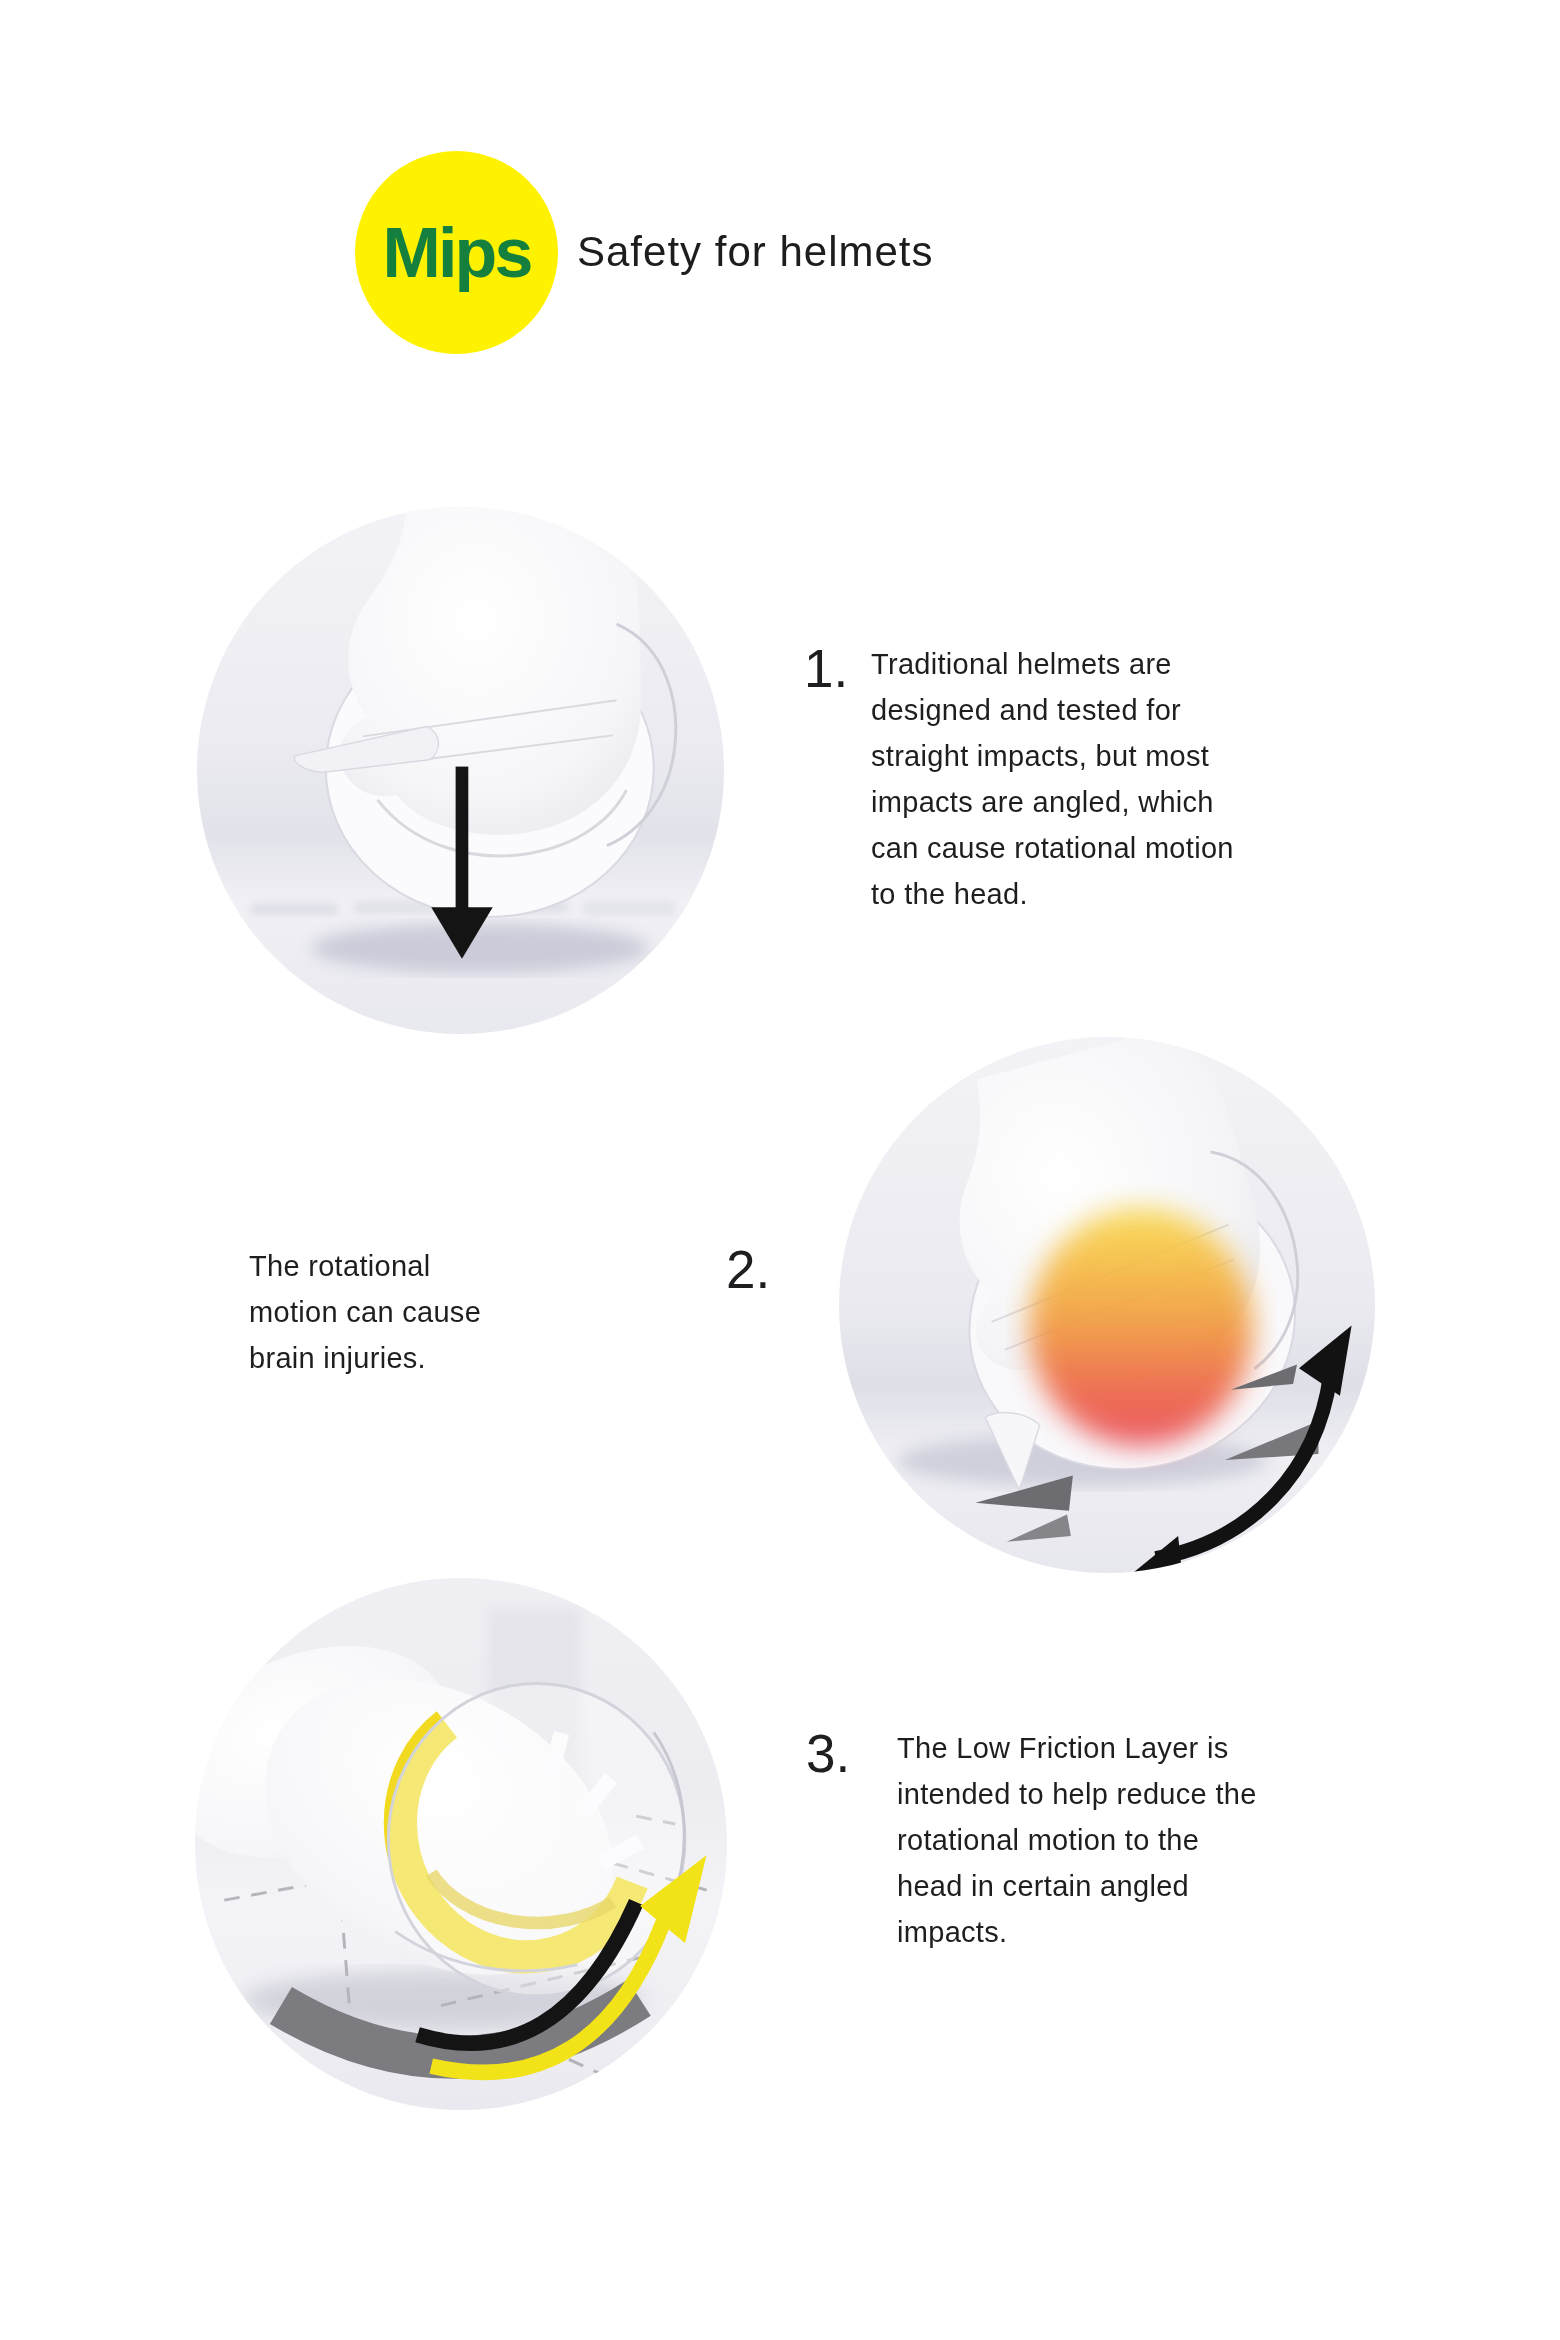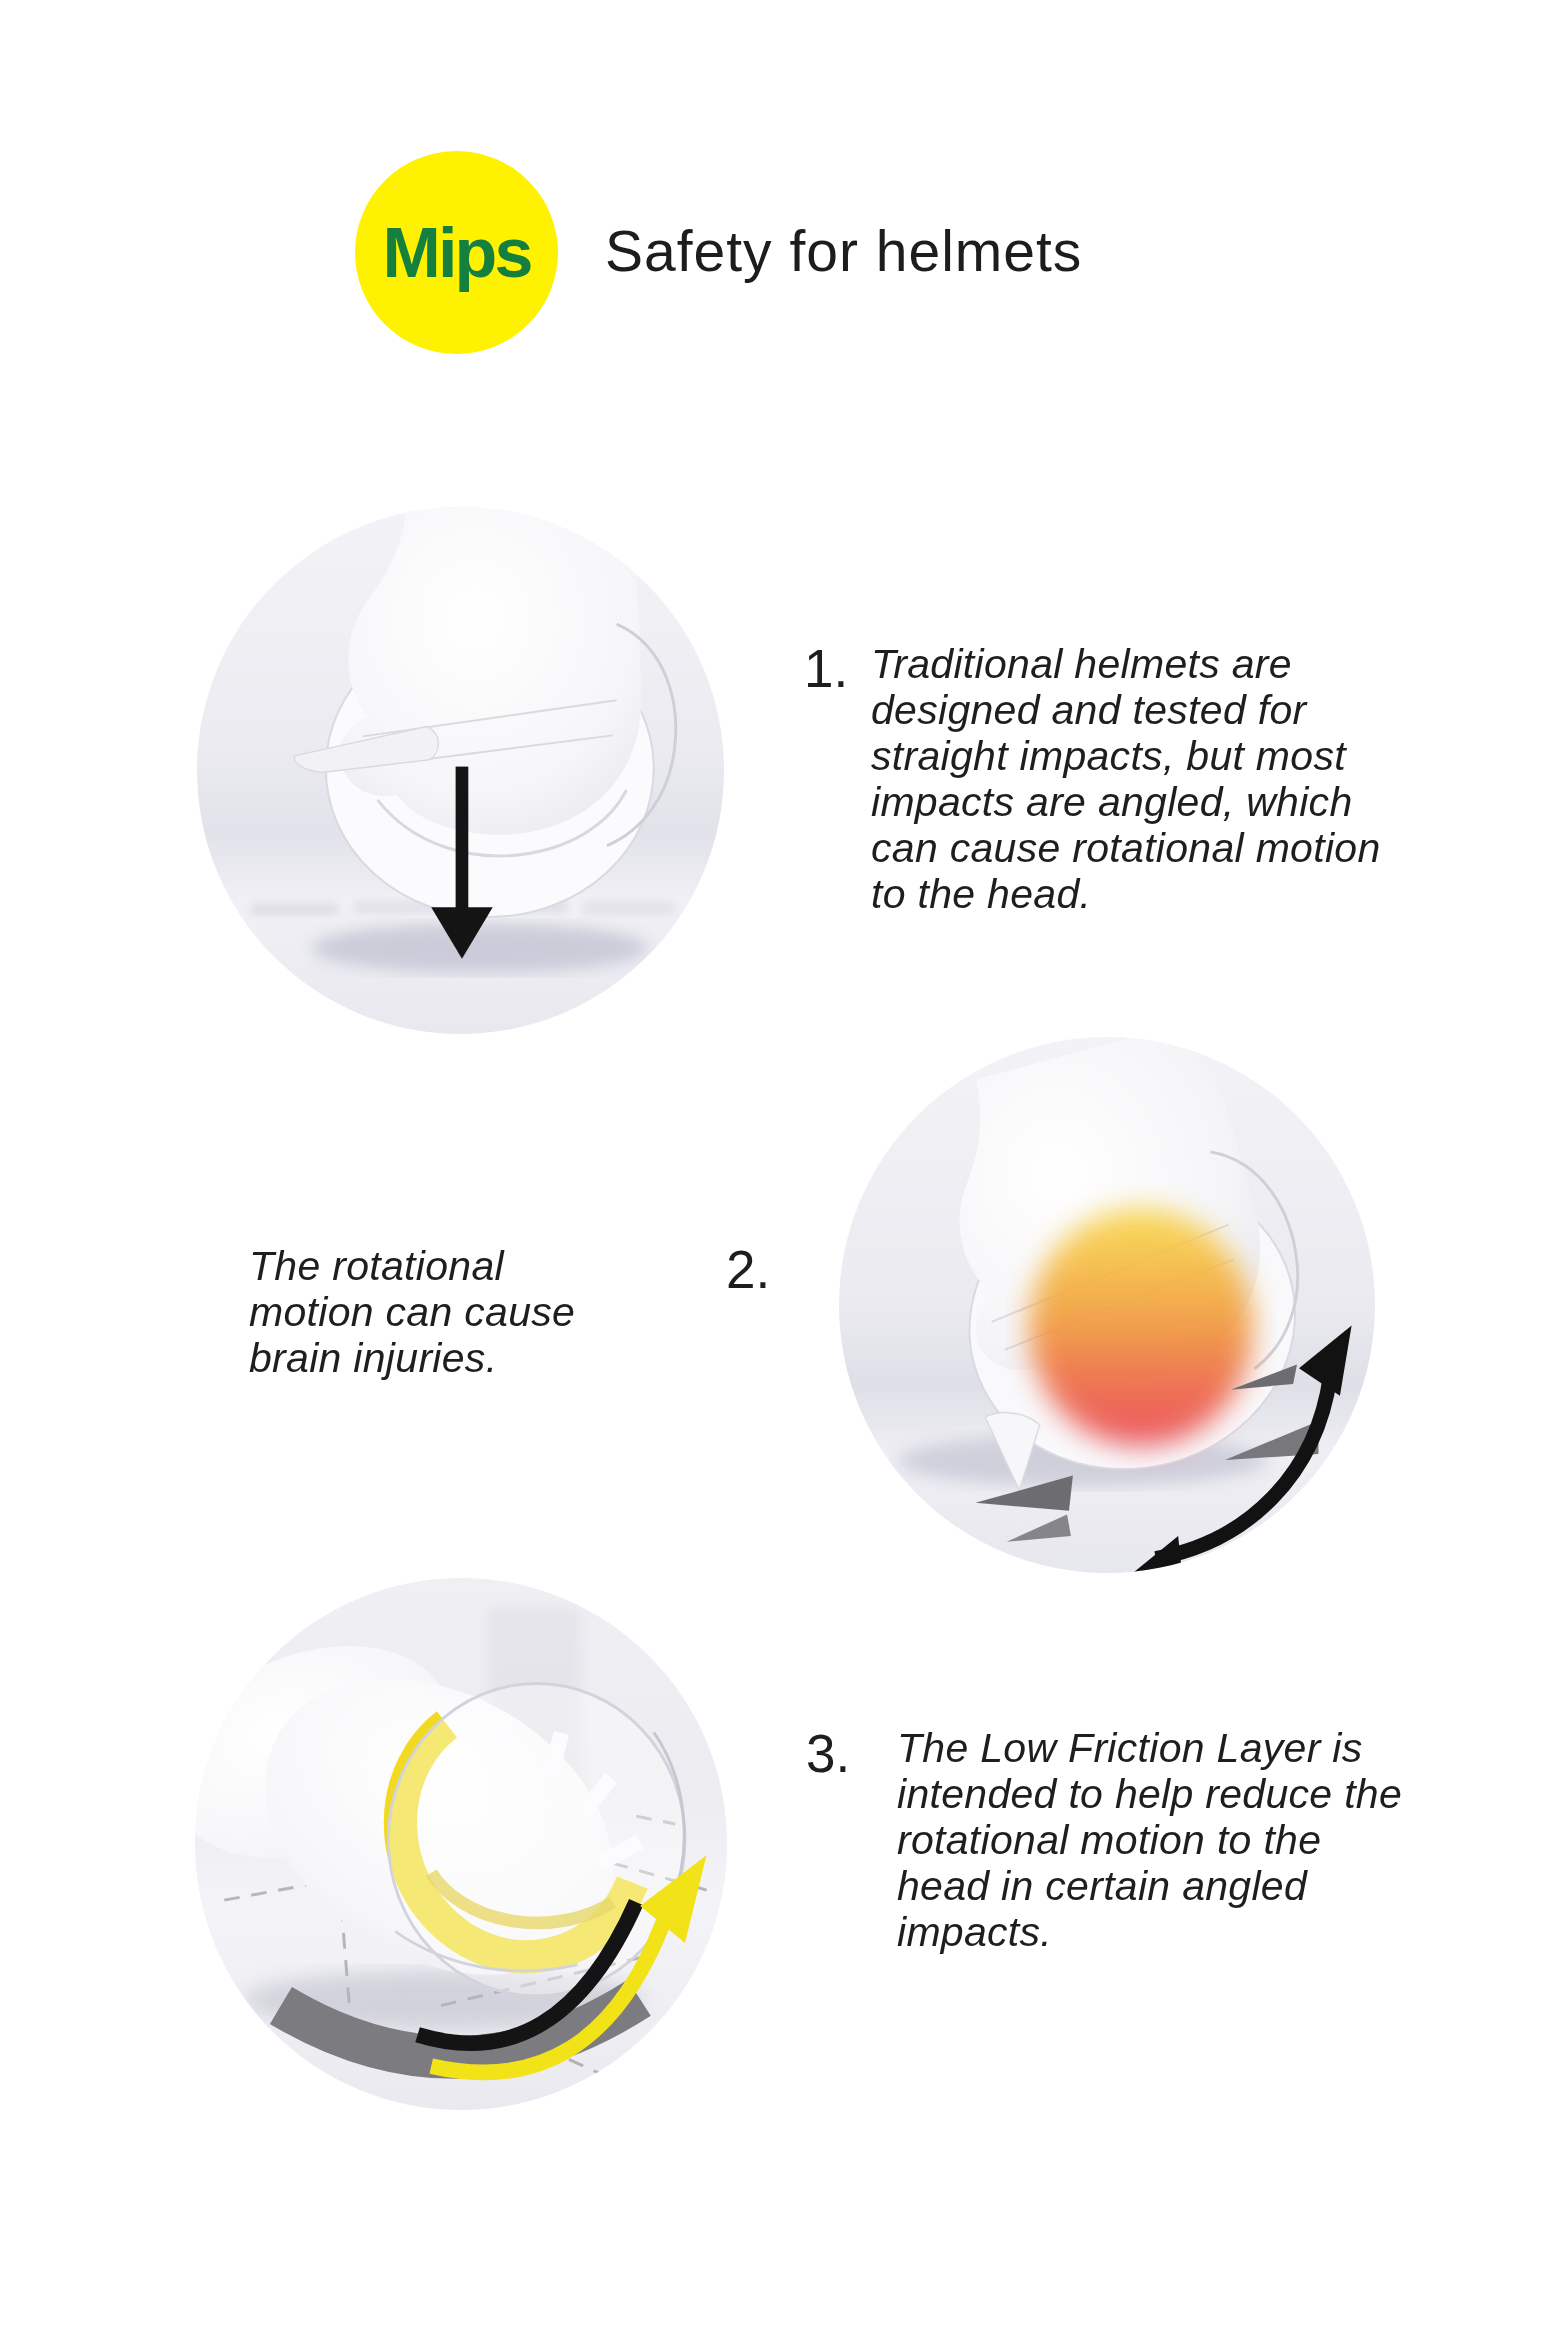--- a/index.html
+++ b/index.html
@@ -1,33 +1,33 @@
 <!DOCTYPE html>
 <html><head>
 <meta charset="utf-8">
 <style>
   html,body{margin:0;padding:0;background:#ffffff;}
   .page{position:relative;width:1560px;height:2341px;background:#ffffff;overflow:hidden;
         font-family:"Liberation Sans", sans-serif;color:#1e1e20;}
   .logo-circle{position:absolute;left:355px;top:151px;width:203px;height:203px;border-radius:50%;
         background:#FFF200;display:flex;align-items:center;justify-content:center;}
   .logo-text{font-weight:700;font-size:70px;letter-spacing:-2.9px;color:#15803d;line-height:1;}
-  .page-title{position:absolute;left:605px;top:220px;font-size:57px;font-weight:300;
+  .page-title{position:absolute;left:577px;top:220px;font-size:42px;font-weight:300;
         letter-spacing:1px;line-height:63px;color:#1d1d1f;white-space:nowrap;}
   .illus{position:absolute;}
   .illus svg{display:block;width:100%;height:100%;}
   .illus-c1{left:197px;top:507px;width:527px;height:527px;}
   .illus-c2{left:839px;top:1037px;width:536px;height:536px;}
   .illus-c3{left:195px;top:1578px;width:532px;height:532px;}
   .step-num{position:absolute;font-size:53px;line-height:53px;font-weight:400;color:#1e1e20;}
   .num-1{left:804px;top:642px;}
   .num-2{left:726px;top:1243px;}
   .num-3{left:806px;top:1727px;}
-  .step-text{position:absolute;font-size:41px;line-height:46px;letter-spacing:0.3px;
-        color:#1e1e20;white-space:pre-line;font-style:italic;}
+  .step-text{position:absolute;font-size:29px;line-height:46px;letter-spacing:0.3px;
+        color:#1e1e20;white-space:pre-line;}
   .text-1{left:871px;top:641px;width:585px;}
   .text-2{left:249px;top:1243px;width:449px;text-align:left;}
   .text-3{left:883px;top:1725px;width:585px;margin-left:14px;}
 </style>
 </head>
 <body>
 
 <div class="page">
 
   <div class="logo-circle">

